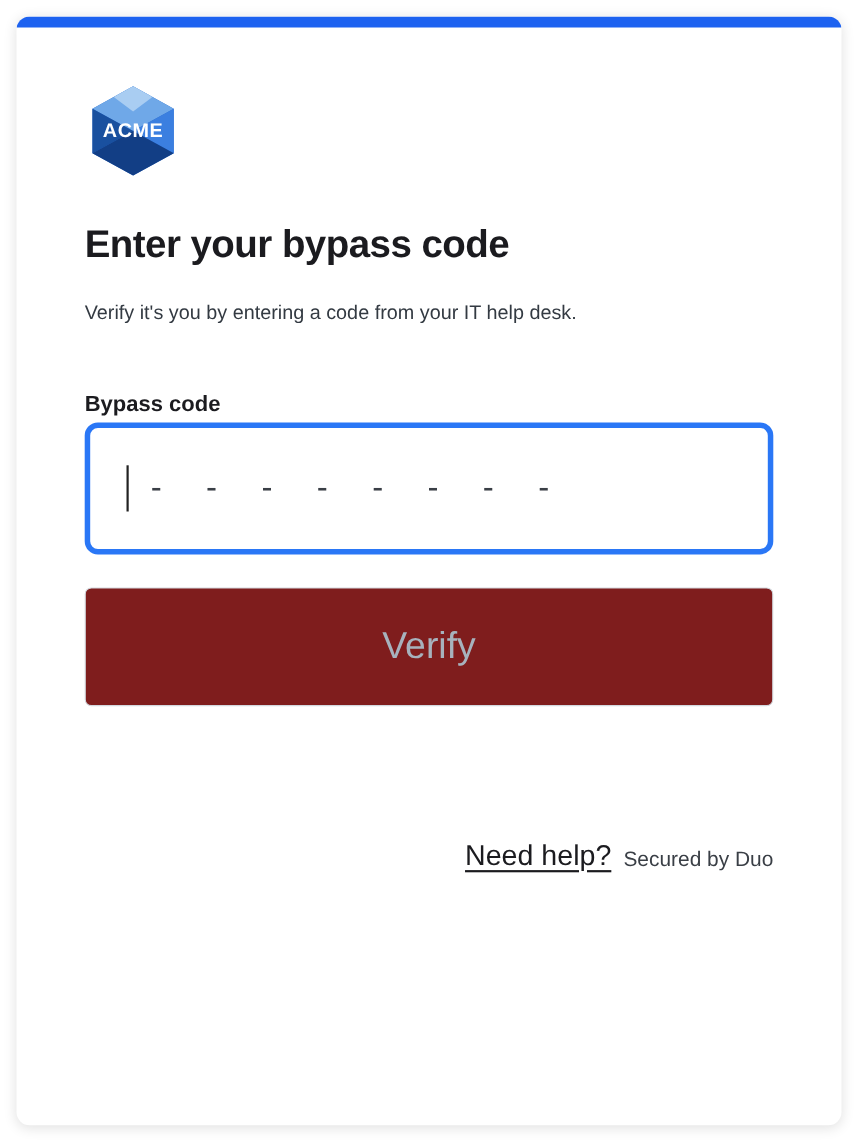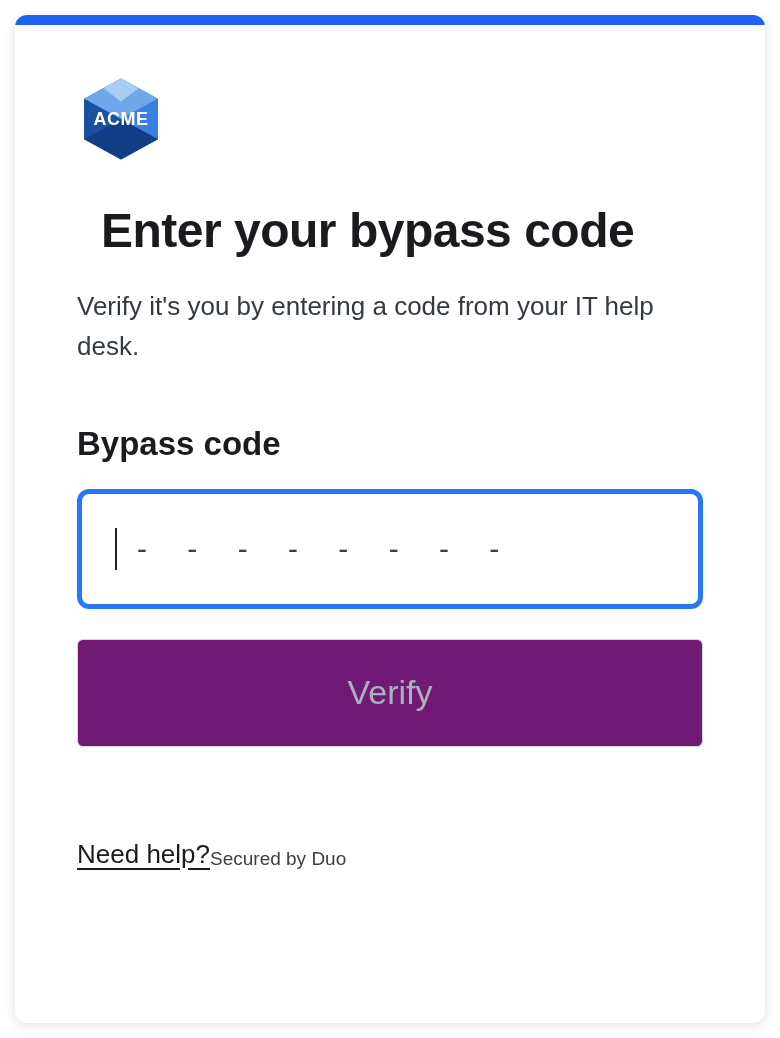--- a/index.html
+++ b/index.html
@@ -49,38 +49,37 @@
       position: absolute;
       top: 50%;
       left: 50%;
       transform: translate(-50%, -50%);
       color: #fff;
       font-weight: 700;
       font-size: 18px;
       letter-spacing: 0.5px;
     }
     h1.title {
-      font-size: 48px;
+      font-size: 35px;
       font-weight: 700;
       color: #1b1b1f;
       margin-bottom: 28px;
       letter-spacing: -0.5px;
-      margin-left: 24px;
     }
     .subtitle {
-      font-size: 26px;
+      font-size: 18px;
       line-height: 1.55;
       color: #333a42;
       margin-bottom: 58px;
     }
     .field-label {
-      font-size: 33px;
+      font-size: 20px;
       font-weight: 700;
       color: #1b1b1f;
-      margin-bottom: 26px;
+      margin-bottom: 4px;
       display: block;
     }
     .input-wrap {
       position: relative;
       margin-bottom: 30px;
     }
     .code-input {
       width: 100%;
       height: 120px;
       border: 5px solid #2a77f6;
@@ -114,44 +113,45 @@
       font-size: 30px;
       letter-spacing: 16px;
       color: #3a3f46;
       pointer-events: none;
       font-weight: 400;
     }
     .verify-btn {
       width: 100%;
       height: 108px;
       border: 1px solid #d3d8de;
-      background: #701a75;
+      background: #7f1d1d;
       border-radius: 6px;
       font-size: 34px;
       color: #a7b2bd;
       cursor: not-allowed;
       font-family: inherit;
-      margin-bottom: 32px;
+      margin-bottom: 60px;
     }
     .other-options {
       text-align: center;
       margin-bottom: auto;
     }
     .other-options a {
       font-size: 30px;
       color: #2a77f6;
       text-decoration: underline;
       text-underline-offset: 6px;
       text-decoration-thickness: 2px;
     }
     .footer {
       display: flex;
-      justify-content: flex-start;
+      justify-content: flex-end;
       align-items: flex-end;
       padding-top: 60px;
+      gap: 11px;
     }
     .help-link {
       font-size: 26px;
       color: #1b1b1f;
       text-decoration: underline;
       text-underline-offset: 5px;
     }
     .secured {
       font-size: 19px;
       color: #3a3f46;

